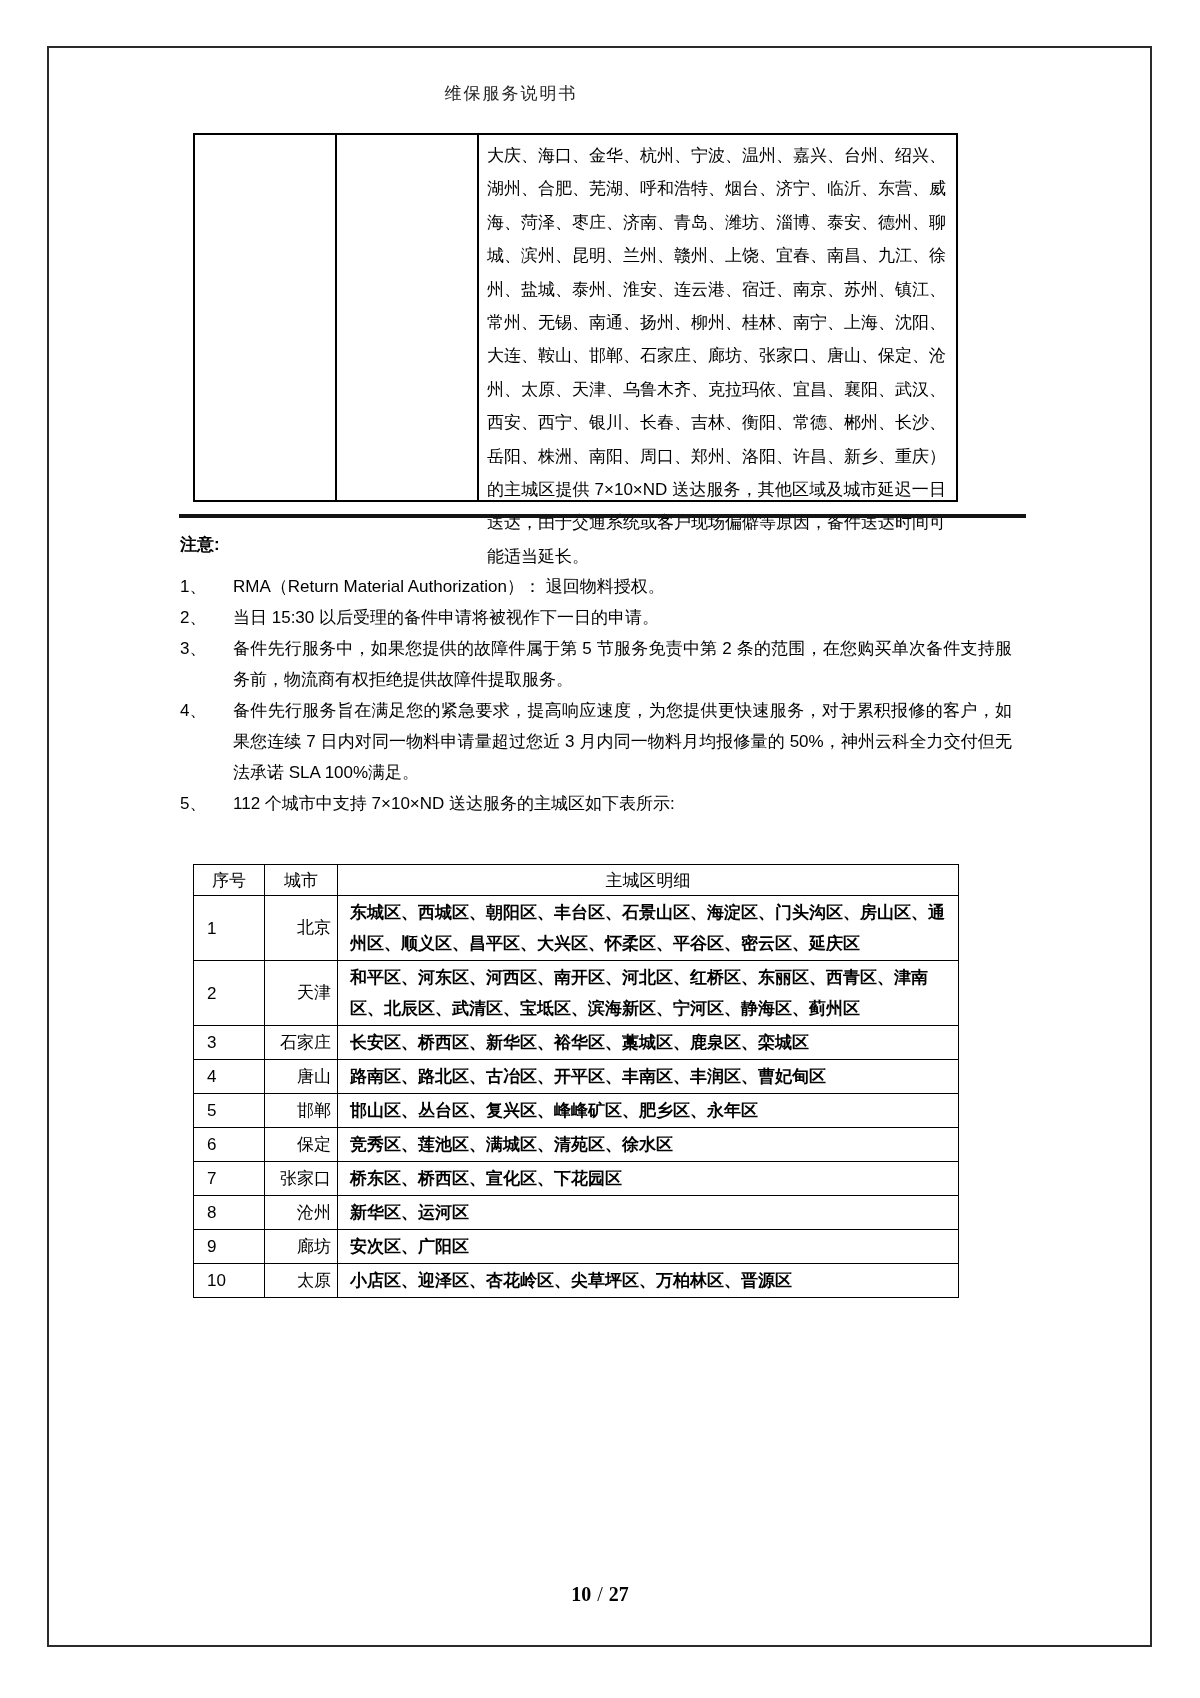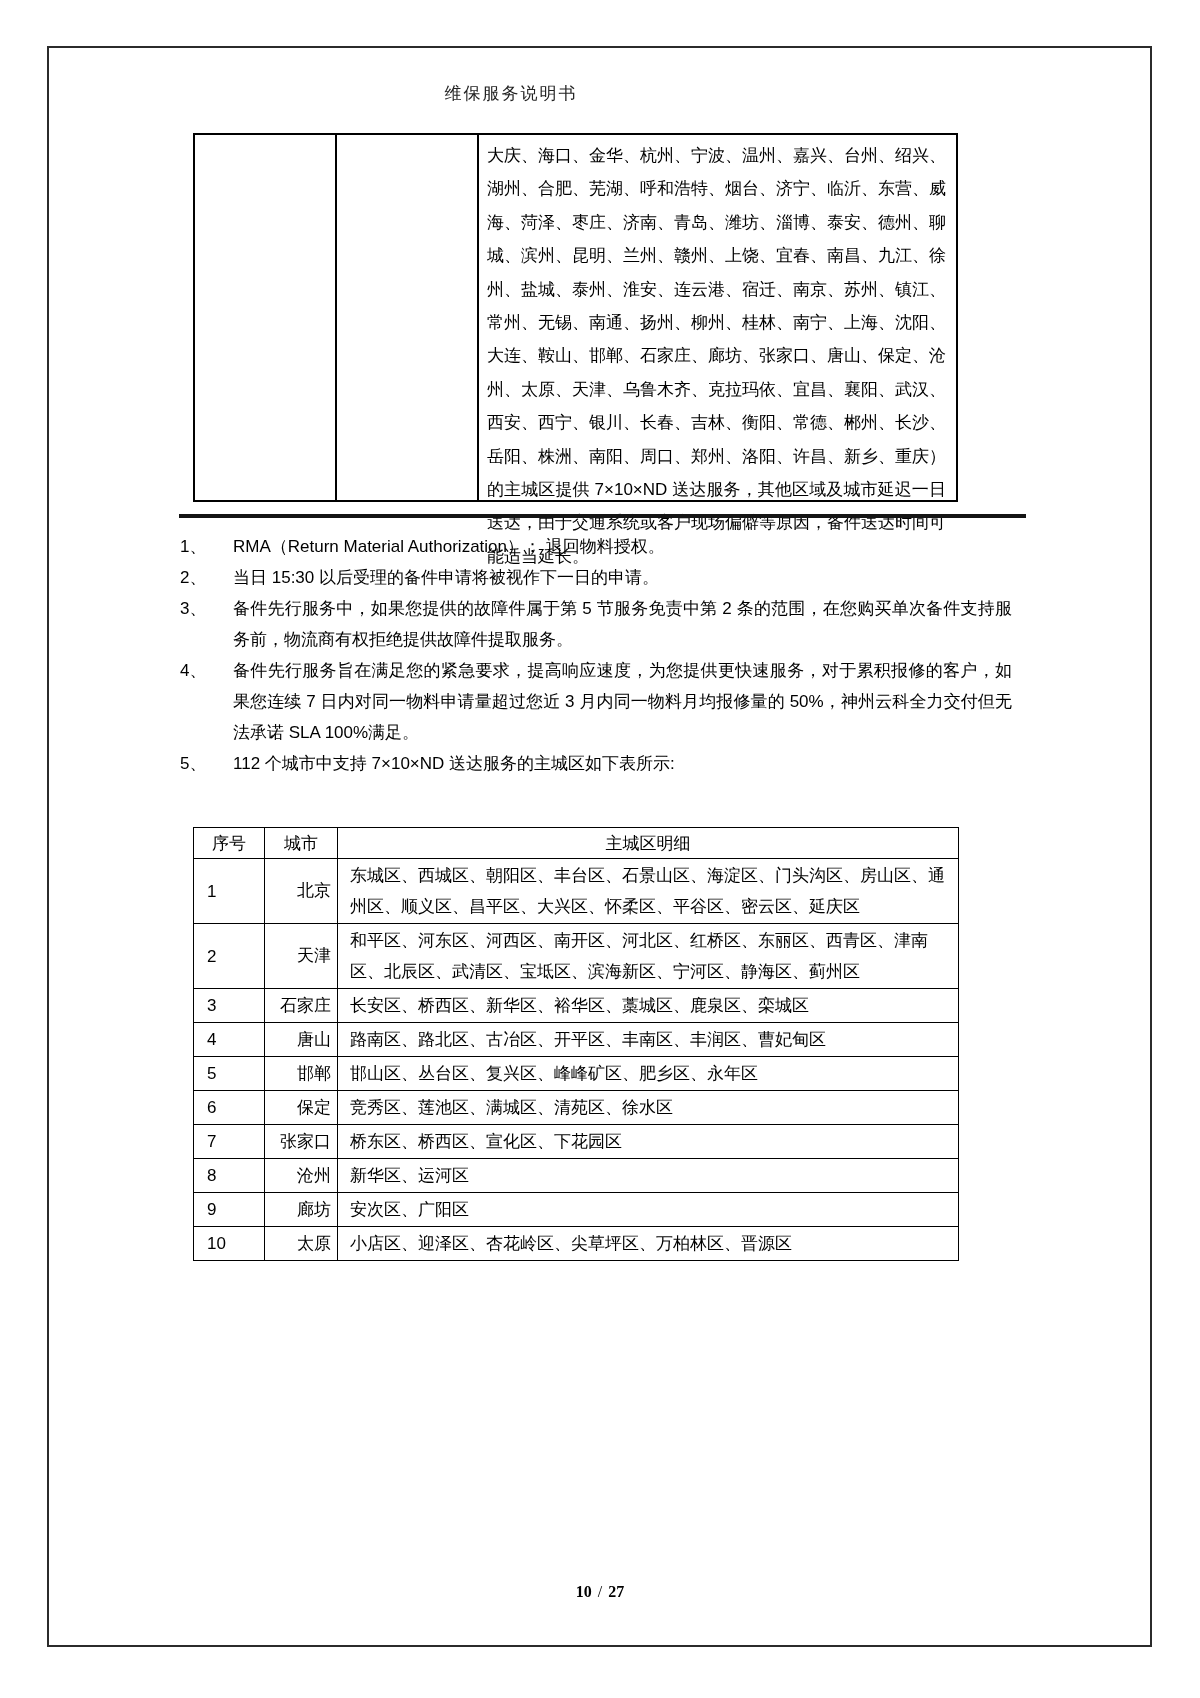--- a/index.html
+++ b/index.html
@@ -53,64 +53,65 @@
   
   .notes {
     position:absolute; left:180px; top:531px;
     width:832px; font-size:17px;
   }
   .notes-heading { font-weight:bold; line-height:28px; margin-bottom:12px; }
   .note-item { display:flex; line-height:31px; }
   .note-no { width:53px; flex-shrink:0; }
   .note-text { flex:1; text-align:justify; }
   
-  .district-table-wrap { position:absolute; left:193px; top:827px; width:765px; }
+  .district-table-wrap { position:absolute; left:193px; top:864px; width:765px; }
   table.district-table {
     width:765px;
     border-collapse:collapse;
     table-layout:fixed;
     font-size:17px;
   }
   .district-table th, .district-table td {
     border:1.5px solid #000;
     font-weight:normal;
     box-sizing:border-box;
   }
   .district-table thead th { height:31px; text-align:center; padding:0; line-height:29px; }
   .col-no  { width:71px; }
   .col-city{ width:73px; }
   .col-districts { width:621px; }
   td.no-cell   { padding:1px 4px 1px 13px; line-height:31px; vertical-align:middle; }
   td.city-cell { text-align:right; padding:1px 6px; line-height:30px; vertical-align:middle; }
-  td.district-cell { padding:1px 12px; line-height:31px; vertical-align:middle; }
+  td.district-cell { padding:1px 12px; line-height:31px; vertical-align:middle;font-weight:bold; }
   .doc-footer {
     position:absolute; top:1583px; left:0; width:1200px;
     text-align:center;
     font-family:"Liberation Serif", serif;
-    font-size:16px;
+    font-size:20px;
   }
   .doc-footer .num { font-weight:bold; }
   .doc-footer .sep { font-weight:normal; padding:0 6px; }
 </style>
 </head>
 <body>
 
 <div class="page-frame"></div>
 
 <div class="doc-header">维保服务说明书</div>
 
 <div class="top-table">
   <div class="tt-col1"></div>
   <div class="tt-col2"></div>
   <div class="tt-col3">大庆、海口、金华、杭州、宁波、温州、嘉兴、台州、绍兴、湖州、合肥、芜湖、呼和浩特、烟台、济宁、临沂、东营、威海、菏泽、枣庄、济南、青岛、潍坊、淄博、泰安、德州、聊城、滨州、昆明、兰州、赣州、上饶、宜春、南昌、九江、徐州、盐城、泰州、淮安、连云港、宿迁、南京、苏州、镇江、常州、无锡、南通、扬州、柳州、桂林、南宁、上海、沈阳、大连、鞍山、邯郸、石家庄、廊坊、张家口、唐山、保定、沧州、太原、天津、乌鲁木齐、克拉玛依、宜昌、襄阳、武汉、西安、西宁、银川、长春、吉林、衡阳、常德、郴州、长沙、岳阳、株洲、南阳、周口、郑州、洛阳、许昌、新乡、重庆）的主城区提供 7×10×ND 送达服务，其他区域及城市延迟一日送达，由于交通系统或客户现场偏僻等原因，备件送达时间可能适当延长。</div>
 </div>
 
 <div class="section-divider"></div>
 
 <div class="notes">
+  <div class="notes-heading">注意:</div>
   <div>
   <div class="note-item">
     <span class="note-no">1、</span>
     <span class="note-text">RMA（Return Material Authorization）： 退回物料授权。</span>
   </div>
 
   <div class="note-item">
     <span class="note-no">2、</span>
     <span class="note-text">当日 15:30 以后受理的备件申请将被视作下一日的申请。</span>
   </div>

